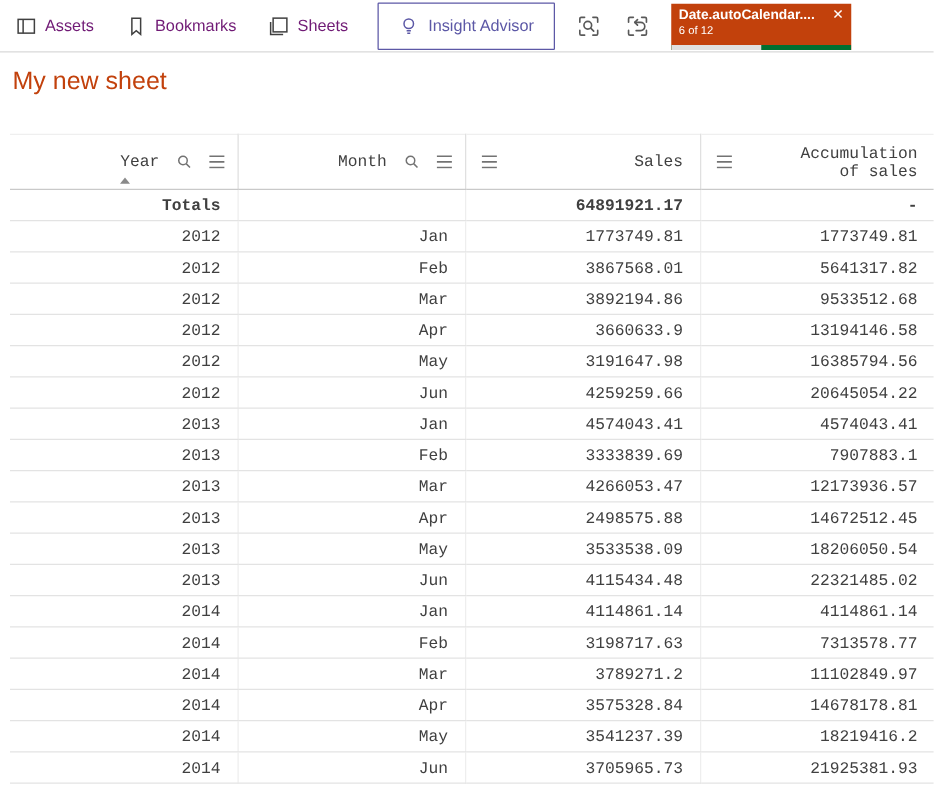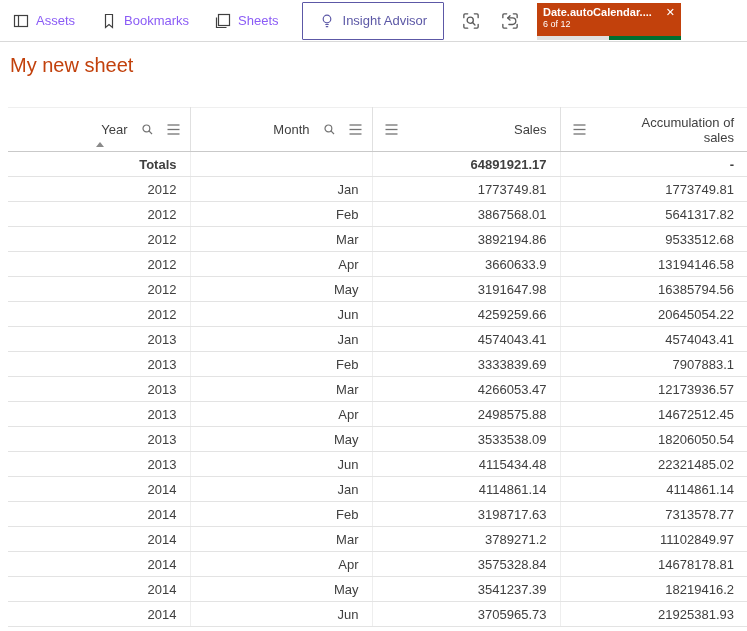--- a/index.html
+++ b/index.html
@@ -13,21 +13,21 @@
   
   .toolbar {
     position:relative; height:42px; background:#fff;
     border-bottom:1px solid #d9d9d9;
     display:flex; align-items:center;
   }
   .tb-btn {
     display:flex; align-items:center; gap:7px;
     height:40px; padding:0 13px;
     background:none; border:none; cursor:pointer;
-    font-family:inherit; font-size:13px; color:#8b5cf6;
+    font-family:inherit; font-size:13px; color:#701a75;
   }
   .tb-btn svg { display:block; }
   .ia-btn {
     display:flex; align-items:center; gap:8px;
     height:38px; margin-left:10px; padding:0 16px;
     background:#fff; border:1px solid #5c58a6; border-radius:1px;
     cursor:pointer; font-family:inherit; font-size:13px; color:#5c58a6;
   }
   .tb-icons { display:flex; gap:17px; margin-left:16px; }
   .icon-btn {
@@ -52,21 +52,21 @@
   .sel-bar-fill { height:100%; background:#e0e0e0; }
 
   
   .sheet-title {
     height:36px; padding:12px 0 0 10px;
     font-size:20px; color:#c2410c;
   }
 
   
   .table-wrap { margin:29px 0 0 8px; }
-  table { border-collapse:collapse; table-layout:fixed; width:739px; font-size:13px; color:#404040; }
+  table { border-collapse:collapse; table-layout:fixed; width:739px; font-size:13px; color:#404040;font-family:Liberation Mono, monospace; }
 
   thead th {
     position:relative; height:44px; padding:0;
     font-weight:normal; text-align:right;
     border-top:1px solid #efefef;
     border-bottom:1px solid #c9c9c9;
     border-right:1px solid #e0e0e0;
     cursor:pointer;
   }
   thead th:last-child { border-right:none; }

